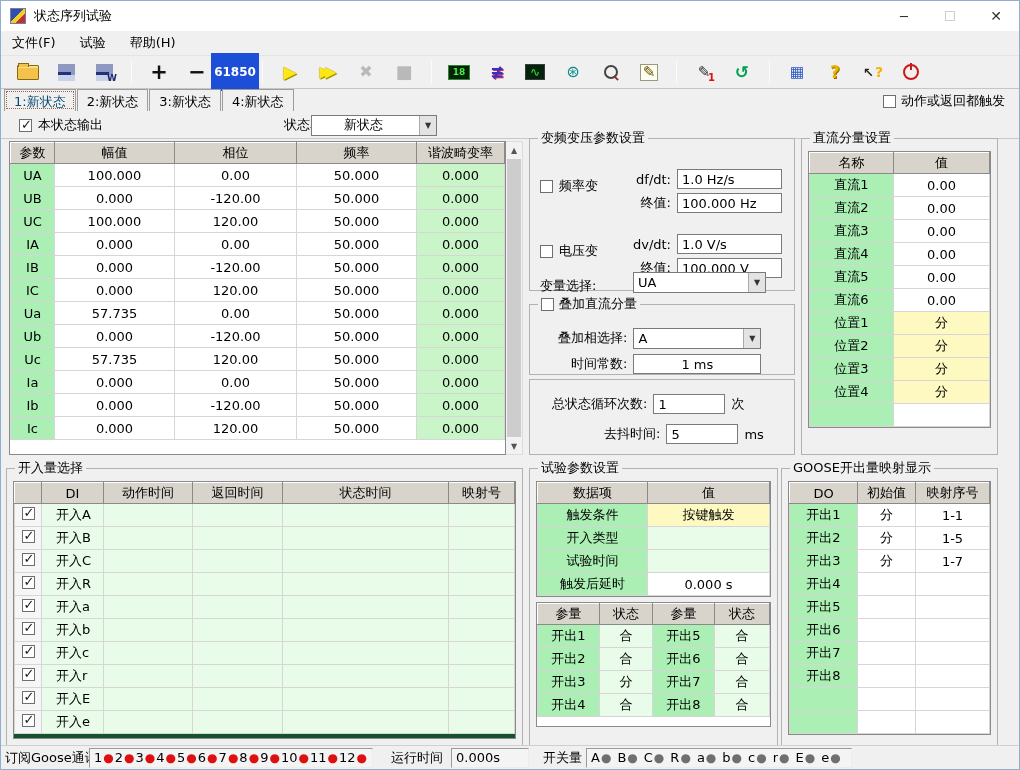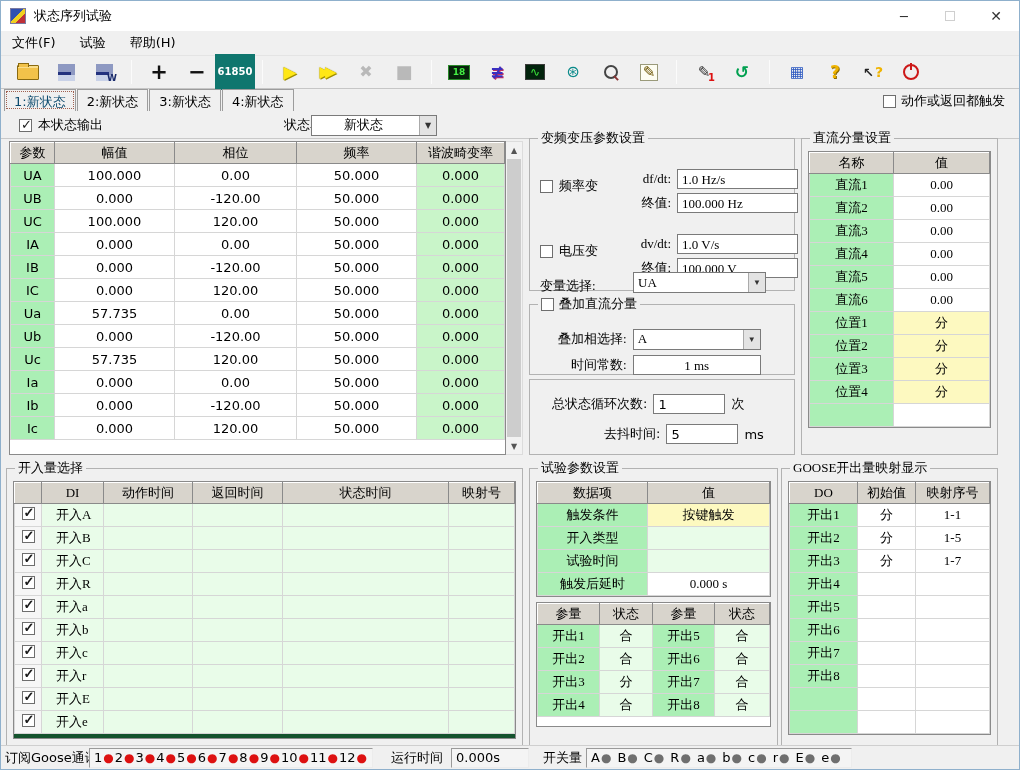--- a/index.html
+++ b/index.html
@@ -29,21 +29,21 @@
   .tbtn { width:38px; height:28px; display:flex; align-items:center; justify-content:center; position:relative; }
   .tbtn .glyph { line-height:1; }
   .ic-open { }
   .ic-open::before { content:""; display:block; width:20px; height:13px; background:#f2c24a; border:1px solid #8a6a10; border-radius:1px;
      box-shadow:inset 0 2px 0 #f9dd8a; position:relative; }
   .ic-open::after { content:""; position:absolute; top:5px; left:9px; width:9px; height:3px; background:#f2c24a; border:1px solid #8a6a10; border-bottom:none; }
   .ic-save::before, .ic-savew::before { content:""; width:17px; height:17px; background:#23327e; display:block; position:relative;
      box-shadow:inset 0 -6px 0 #c9d2e8, inset -4px 8px 0 #8e99c2; }
   .ic-savew::after { content:"W"; position:absolute; right:6px; bottom:3px; font-size:9px; font-weight:bold; color:#1a2a6a; }
   .ic-plus .glyph { font-size:21px; font-weight:bold; color:#111; }
-  .ic-61850 .glyph { background:#0f766e; color:#fff; font-size:10px; font-weight:bold; padding:13px 3px; letter-spacing:0; }
+  .ic-61850 .glyph { background:#1d4ed8; color:#fff; font-size:12px; font-weight:bold; padding:13px 3px; letter-spacing:0; }
   .ic-play .glyph, .ic-ff .glyph { color:#ffe715; font-size:17px; text-shadow:0 0 1px #807000, 1px 1px 0 #a09000; }
   .ic-ff .glyph { letter-spacing:-6px; padding-right:6px; font-size:15px; }
   .ic-abort .glyph { color:#b9b9b9; font-size:16px; }
   .ic-stop .glyph { color:#b9b9b9; font-size:18px; }
   .ic-18 .glyph { background:#06220a; border:1px solid #2a8a2a; color:#44ee44; font-size:9px; font-weight:bold; padding:2px 4px; }
   .ic-harm .glyph { color:#3b2fc0; font-size:17px; font-weight:bold; text-shadow:1px 1px 0 #c03060; }
   .ic-wave .glyph { background:#03230d; border:1px solid #3a3a3a; color:#3ae23a; font-size:12px; padding:1px 4px; }
   .ic-phasor .glyph { color:#0a8a8a; font-size:16px; }
   .ic-zoom::before { content:""; width:10px; height:10px; border:2px solid #444; border-radius:50%; display:block; }
   .ic-zoom::after { content:""; position:absolute; width:6px; height:2px; background:#833; transform:rotate(45deg); right:11px; bottom:7px; }
@@ -93,29 +93,29 @@
   td.white  { background:#ffffff; }
 
   
   .param-area { position:absolute; left:8px; top:140px; width:514px; height:314px; display:flex; }
   .param-tblwrap { width:497px; }
   .vscroll { width:17px; background:#f2f2f2; border:1px solid #dcdcdc; border-left:none; display:flex; flex-direction:column; }
   .vs-arrow { height:16px; display:flex; align-items:center; justify-content:center; font-size:8px; color:#555; }
   .vs-thumb { flex:1; background:#cdcdcd; margin:1px 1px; }
 
   
-  fieldset.gbox { border:1px solid #b2b2b2; padding:4px 6px; background:#f0f0f0; position:absolute;font-family:Liberation Serif, serif; }
+  fieldset.gbox { border:1px solid #b2b2b2; padding:4px 6px; background:#f0f0f0; position:absolute; }
   fieldset.gbox legend { padding:0 3px; margin-left:2px; font-size:13px; }
   legend .legend-cb { display:inline-flex; align-items:center; gap:5px; }
 
   
   #vf-panel { left:528px; top:128px; width:266px; height:162px; }
   .vf-row { position:absolute; display:flex; align-items:center; gap:6px; }
   .vf-lbl { text-align:right; }
-  #vf-panel .tinput { width:121px; }
+  #vf-panel .tinput { width:105px; }
   #vf-combo { position:absolute; left:103px; top:125px; width:133px; }
 
   
   #dcs-panel { left:528px; top:294px; width:266px; height:80px; }
   
   #cycle-box { position:absolute; left:528px; top:378px; width:266px; height:76px; border:1px solid #b2b2b2; background:#f0f0f0; }
 
   
   #dc-panel { left:800px; top:128px; width:197px; height:326px; }
 

